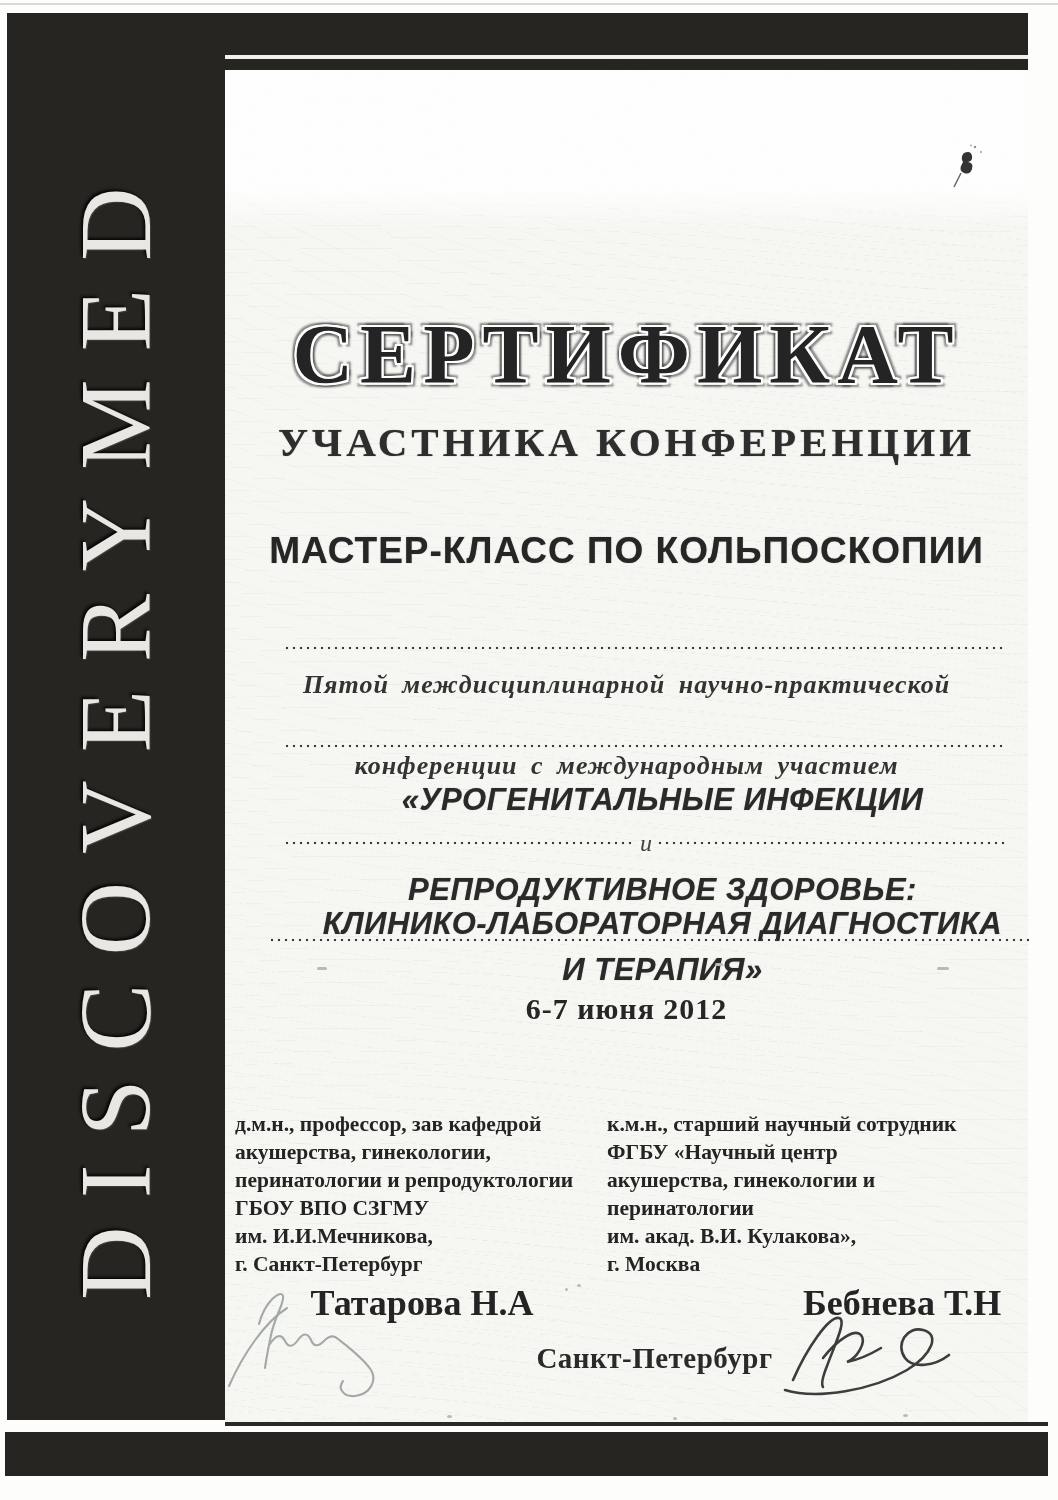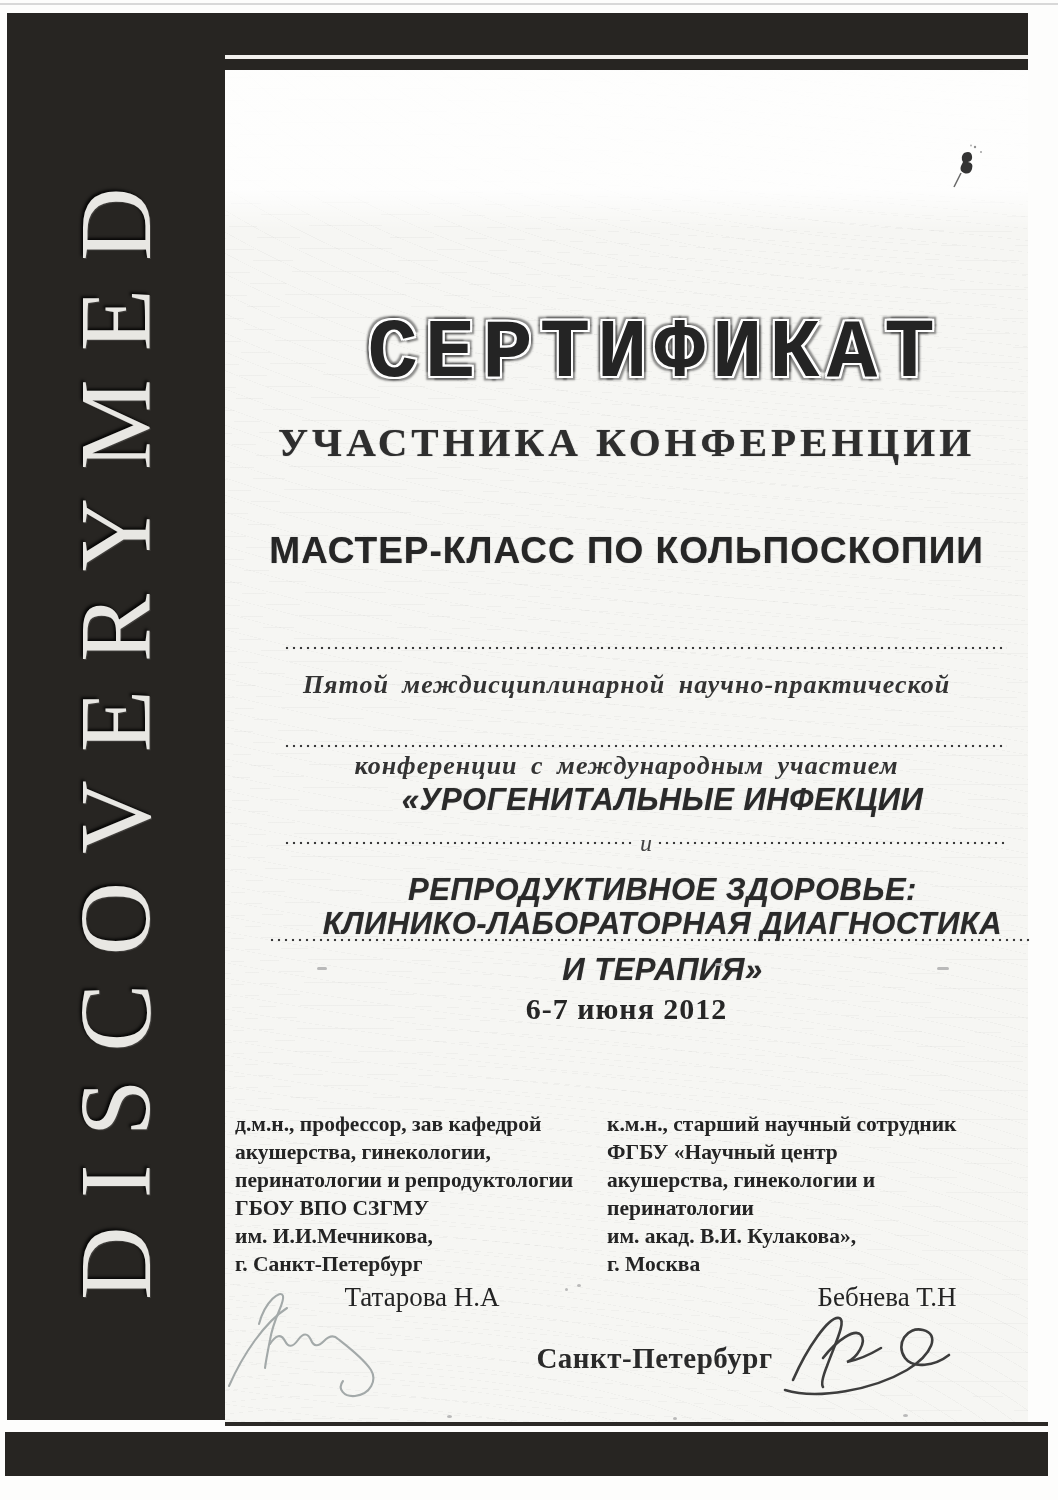--- a/index.html
+++ b/index.html
@@ -28,28 +28,27 @@
   .paper{
     position:absolute;left:225px;top:70px;width:803px;height:1352px;
     background:
       linear-gradient(to bottom, rgba(255,255,255,.85) 0px, rgba(255,255,255,.85) 120px, rgba(255,255,255,0) 160px),
       repeating-radial-gradient(ellipse 900px 430px at 15% 115%, rgba(110,110,110,.055) 0 1px, transparent 1px 24px),
       repeating-radial-gradient(ellipse 1000px 520px at 95% -15%, rgba(110,110,110,.05) 0 1px, transparent 1px 28px),
       #f6f6f3;
   }
   .abs{position:absolute;left:0;width:100%;text-align:center;font-weight:bold;}
   .cert-title{
-    top:236px;font-family:Liberation Mono, monospace;font-weight:700;
+    top:236px;font-family:Liberation Serif, serif;font-weight:700;
     font-size:84px;letter-spacing:7px;color:#242424;white-space:nowrap;
     text-shadow:
       -2px -2px 0 #ffffff, 2px -2px 0 #ffffff, -2px 2px 0 #ffffff, 2px 2px 0 #ffffff,
       -2px 0 0 #ffffff, 2px 0 0 #ffffff, 0 2px 0 #ffffff, 0 -2px 0 #ffffff,
       -4px -4px 2px rgba(35,35,35,.5), 4px -4px 2px rgba(35,35,35,.5),
       -4px 4px 2px rgba(35,35,35,.5), 4px 4px 2px rgba(35,35,35,.5);
-    padding-left: 28px;
   }
   .cert-subtitle{
     top:348px;font-size:41px;letter-spacing:4px;color:#2e2e2e;white-space:nowrap;
     font-family:"Liberation Serif",serif;text-shadow:0 0 1px rgba(40,40,40,.6);
   }
   .event-title{
     top:460px;font-family:"Liberation Sans",sans-serif;font-weight:700;
     font-size:37px;color:#262626;letter-spacing:1px;white-space:nowrap;
     text-shadow:0 0 1px rgba(30,30,30,.5);
   }
@@ -82,21 +81,21 @@
     flex:1;height:4px;
     background-image:radial-gradient(circle at 2px 2px,#3a3a3a 1.2px,transparent 1.6px);
     background-size:7px 4px;background-repeat:repeat-x;
   }
   .dot-word{flex:0 0 auto;padding:0 6px;font-style:italic;font-size:24px;color:#444;line-height:10px;}
   .date-line{top:922px;font-weight:700;font-size:30px;color:#262626;letter-spacing:1px;}
   .credentials{position:absolute;top:1040px;left:0;width:100%;}
   .cred-col{position:absolute;top:0;font-weight:700;font-size:21.5px;line-height:28px;color:#242424;text-align:left;}
   .cred-left{left:10px;width:345px;}
   .cred-right{left:382px;width:370px;}
-  .name{position:absolute;top:1212px;font-weight:400;font-size:27px;color:#242424;white-space:nowrap;}
+  .name{position:absolute;top:1212px;font-weight:700;font-size:36px;color:#242424;white-space:nowrap;}
   .name-left{left:72px;width:250px;text-align:center;}
   .name-right{left:578px;width:168px;text-align:center;}
   .city{top:1272px;font-size:29px;color:#2a2a2a;letter-spacing:.5px;margin-left:28px;}
   .sig{position:absolute;}
   .sig-left{left:0px;top:1216px;}
   .sig-right{left:552px;top:1226px;}
   .inkblot{position:absolute;left:726px;top:74px;}
   .speck{position:absolute;background:#b9b9b9;border-radius:50%;}
 </style>
 </head>

